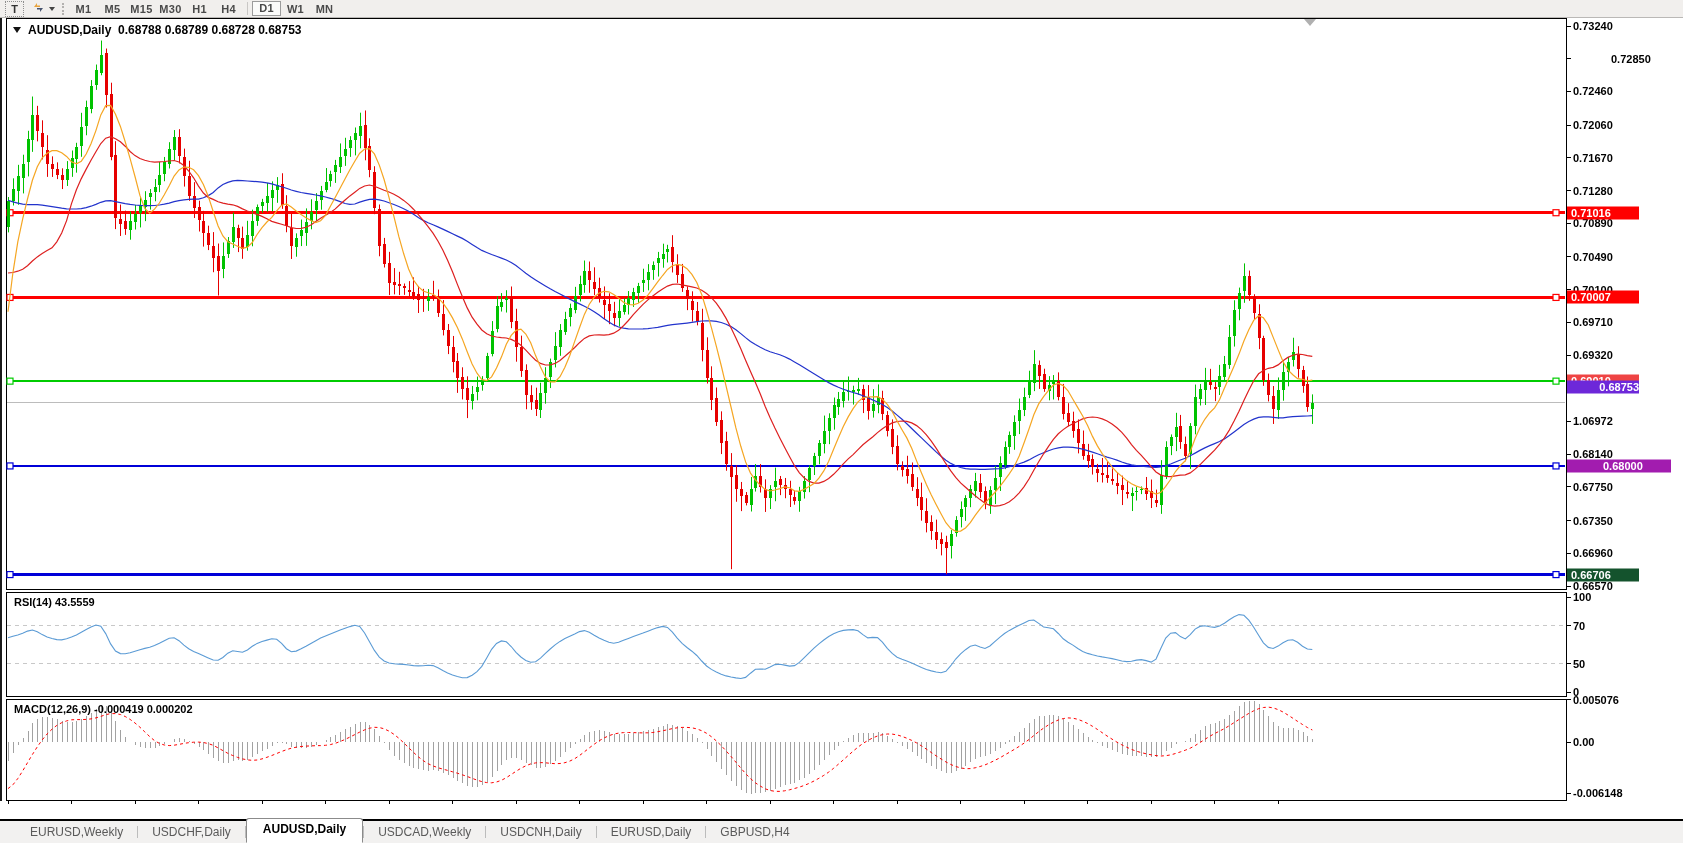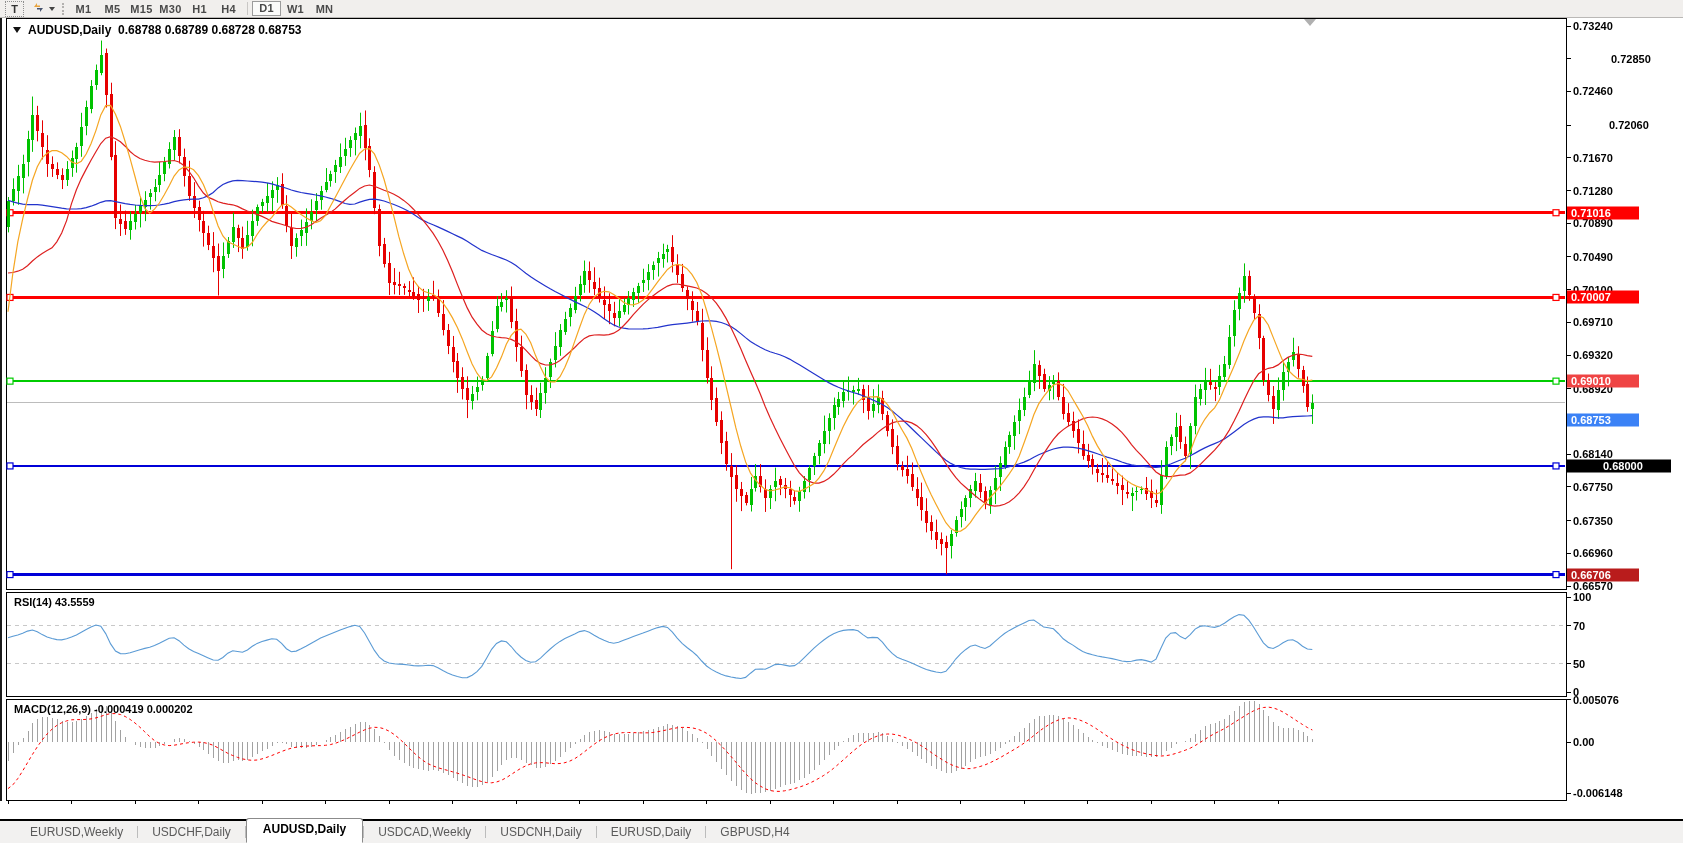--- a/index.html
+++ b/index.html
@@ -967,41 +967,41 @@
     <line x1="1087.585" y1="800" x2="1087.585" y2="804" stroke="#000" stroke-width="1" shape-rendering="crispEdges"></line>
     <line x1="1151.09" y1="800" x2="1151.09" y2="804" stroke="#000" stroke-width="1" shape-rendering="crispEdges"></line>
     <line x1="1214.595" y1="800" x2="1214.595" y2="804" stroke="#000" stroke-width="1" shape-rendering="crispEdges"></line>
     <line x1="1278.1" y1="800" x2="1278.1" y2="804" stroke="#000" stroke-width="1" shape-rendering="crispEdges"></line>
   </svg>
 
 <div id="paxis">
     <div class="ytick" style="top: 26px;">0.73240</div>
     <div class="ytick" style="top: 58.7436px; padding-left: 38px;">0.72850</div>
     <div class="ytick" style="top: 91.4873px;">0.72460</div>
-    <div class="ytick" style="top: 125.07px; margin-left: 36px;">0.72060</div>
+    <div class="ytick" style="top: 125.07px;">0.72060</div>
     <div class="ytick" style="top: 157.814px;">0.71670</div>
     <div class="ytick" style="top: 190.558px;">0.71280</div>
     <div class="ytick" style="top: 223.301px;">0.70890</div>
     <div class="ytick" style="top: 256.885px;">0.70490</div>
     <div class="ytick" style="top: 289.628px;">0.70100</div>
     <div class="ytick" style="top: 322.372px;">0.69710</div>
     <div class="ytick" style="top: 355.115px;">0.69320</div>
     <div class="ytick" style="top: 388.699px;">0.68920</div>
     <div class="ytick" style="top: 421.442px;">1.06972</div>
     <div class="ytick" style="top: 454.186px;">0.68140</div>
     <div class="ytick" style="top: 486.93px;">0.67750</div>
     <div class="ytick" style="top: 520.513px;">0.67350</div>
     <div class="ytick" style="top: 553.256px;">0.66960</div>
     <div class="ytick" style="top: 586px;">0.66570</div>
     <div class="badge" style="top: 212.723px; background: rgb(255, 0, 0);">0.71016</div>
     <div class="badge" style="top: 297.436px; background: rgb(255, 0, 0);">0.70007</div>
     <div class="badge" style="top: 381.142px; background: #ef4444;">0.69010</div>
-    <div class="badge" style="top: 420px; background: #3b82f6;">0.68753</div>
-    <div class="badge" style="top: 465.94px; background: #000000; padding-left: 36px;">0.68000</div>
-    <div class="badge" style="top: 574.582px; background: #b91c1c;">0.66706</div>
+    <div class="badge" style="top: 387px; background: #6d28d9; text-align: right;">0.68753</div>
+    <div class="badge" style="top: 465.94px; background: #a21caf; padding-left: 36px;">0.68000</div>
+    <div class="badge" style="top: 574.582px; background: #14532d;">0.66706</div>
     <div class="ytick" style="top: 597px;">100</div>
     <div class="ytick" style="top: 625.5px;">70</div>
     <div class="ytick" style="top: 663.5px;">50</div>
     <div class="ytick" style="top: 692px;">0</div>
     <div class="ytick" style="top: 699.869px;">0.005076</div>
     <div class="ytick" style="top: 742px;">0.00</div>
     <div class="ytick" style="top: 793.028px;">-0.006148</div>
   </div>
 <div id="tabline"></div>
 <div id="tabbar">

